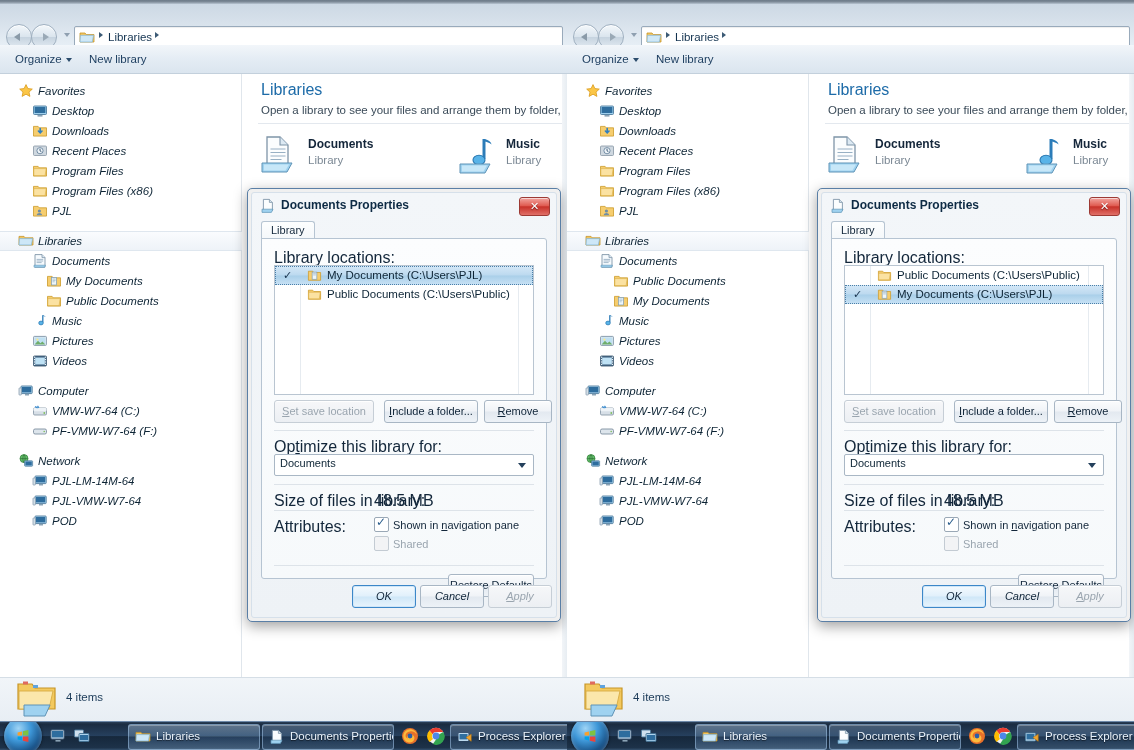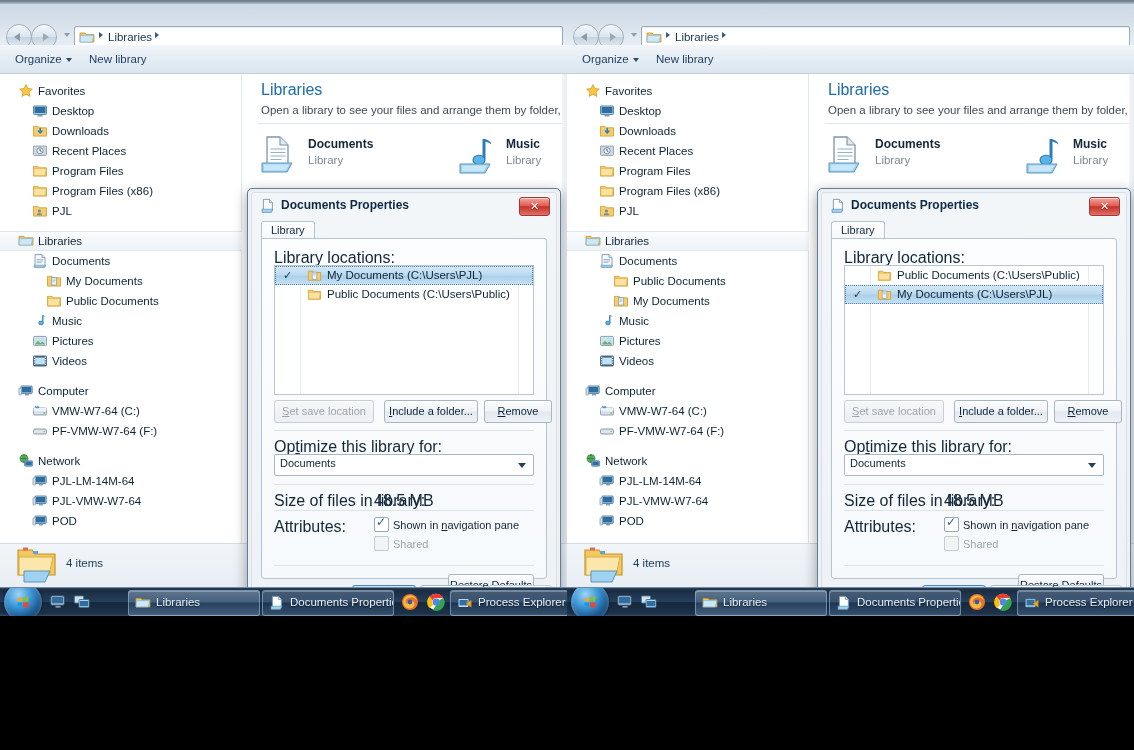--- a/index.html
+++ b/index.html
@@ -10,21 +10,21 @@
     font-size:11px;color:#1a2b3c;
     -webkit-font-smoothing:antialiased;
   }
   .screen{position:relative;width:1134px;height:750px;}
 
   
   .panel{position:absolute;top:0;height:750px;width:567px;overflow:hidden;}
   .panel.left{left:0;}
   .panel.right{left:567px;}
 
-  .win{position:absolute;left:0;top:0;width:567px;height:616px;overflow:hidden;
+  .win{position:absolute;left:0;top:0;width:567px;height:750px;overflow:hidden;
        background:#fff;}
 
   .topborder{position:absolute;left:0;top:0;width:567px;height:4px;
     background:linear-gradient(to bottom,#6c7a88 0%,#7d8a97 45%,#b9c6d3 100%);}
 
   
   .addrbar{position:absolute;left:0;top:4px;width:567px;height:41px;
     background:linear-gradient(to bottom,#ccd8e4 0%,#d6e0ea 40%,#e6eef5 100%);}
   .navbtns{position:absolute;left:6px;top:20px;width:56px;height:24px;}
   .navcirc{position:absolute;top:0;width:24px;height:24px;border-radius:50%;
@@ -55,21 +55,21 @@
   .cmdbtn{position:absolute;top:4px;height:20px;line-height:20px;
     font-size:11.5px;color:#1b3c5e;padding:0 7px;cursor:default;}
   .cmdcaret{display:inline-block;margin-left:4px;width:0;height:0;vertical-align:middle;
     border-left:3.5px solid transparent;border-right:3.5px solid transparent;
     border-top:4px solid #2c4c6c;}
 
   
   .navpane{position:absolute;left:0;top:74px;width:242px;bottom:72px;
     background:#fff;overflow:hidden;}
   .navrow{position:relative;height:20px;line-height:20px;font-size:11.5px;
-    color:#0d2435;white-space:nowrap;cursor:default;}
+    color:#0d2435;white-space:nowrap;cursor:default;font-style:italic;}
   .navrow .ico{position:absolute;top:2px;width:16px;height:16px;}
   .navrow .lbl{position:absolute;top:0;}
   .navrow.sel{background:linear-gradient(to bottom,#fafcfe 0%,#eef3f8 100%);
     border-top:1px solid #dfe7ef;border-bottom:1px solid #dfe7ef;height:18px;line-height:18px;}
   .navgap{height:10px;}
   .navsep{position:absolute;right:0;top:0;bottom:0;width:1px;background:#e0e6ec;}
 
   
   .content{position:absolute;left:243px;top:74px;right:0;bottom:72px;background:#fff;overflow:hidden;}
   .lib-title{position:absolute;left:18px;top:7px;font-size:16px;color:#1d6ba8;font-weight:400;}

